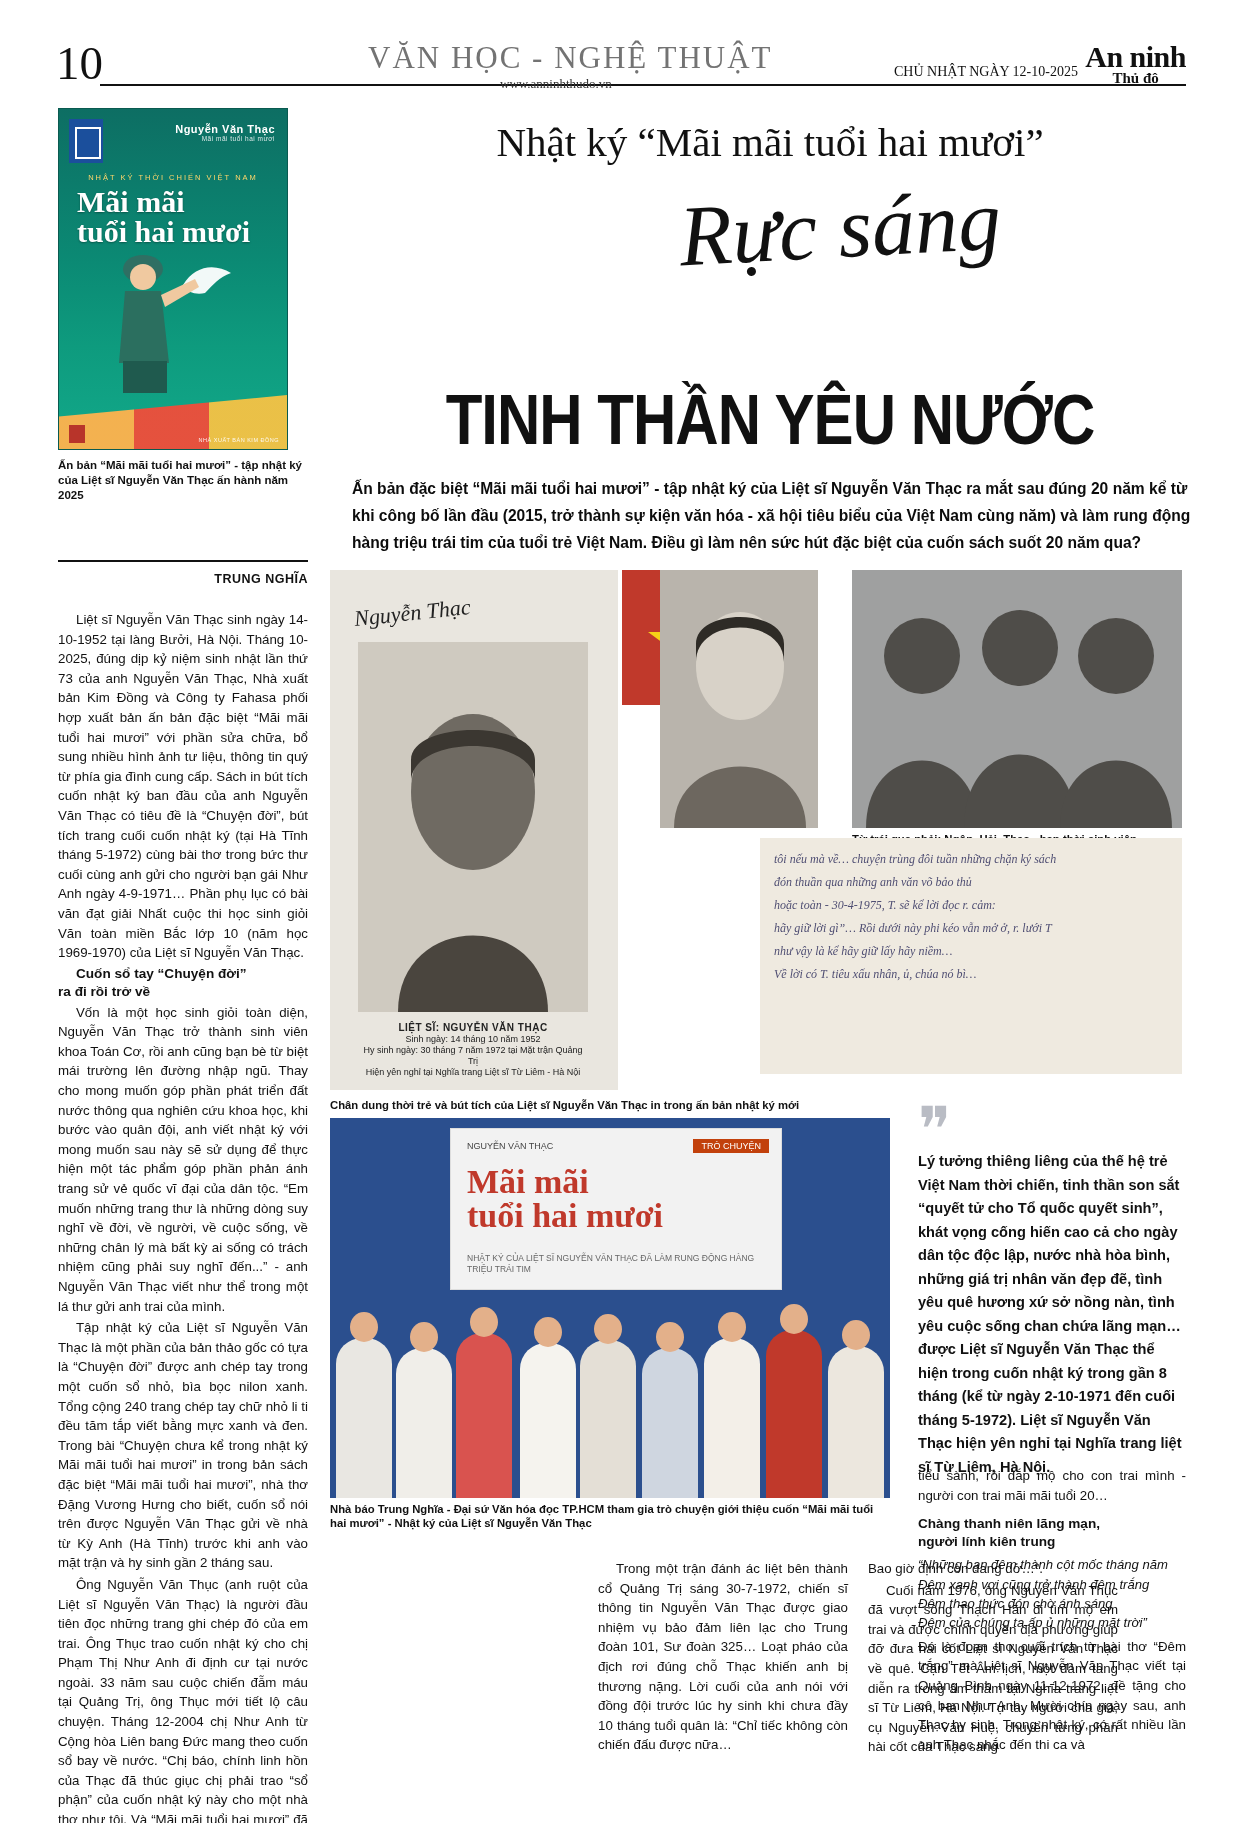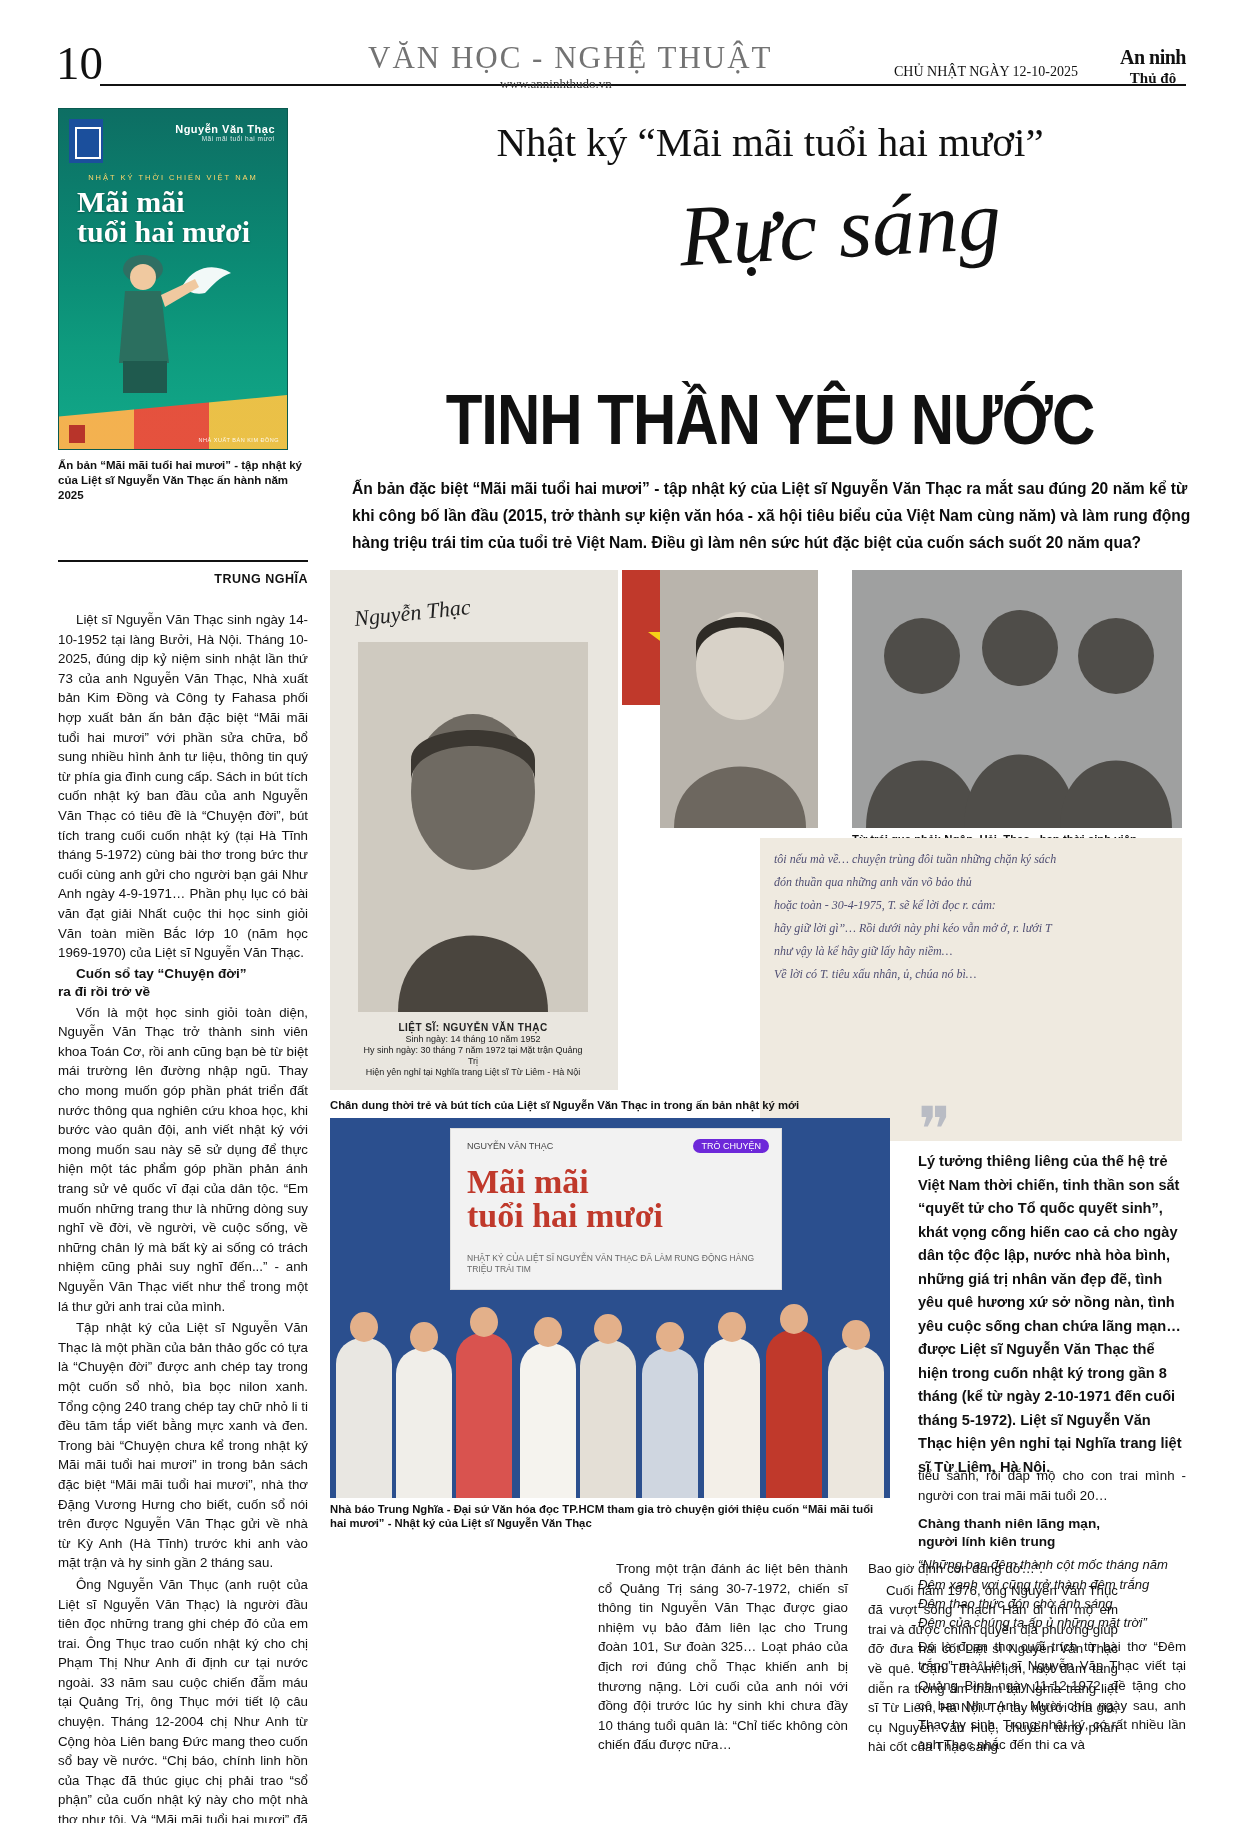--- a/index.html
+++ b/index.html
@@ -13,21 +13,21 @@
   }
   .page{position:relative;width:1241px;height:1823px;padding:0;box-sizing:border-box;}
 
   
   .masthead{position:absolute;left:56px;top:40px;width:1130px;height:58px;}
   .page-number{position:absolute;left:0;top:-4px;font-family:"Liberation Serif",serif;font-size:47px;font-weight:400;color:#111;letter-spacing:0;}
   .masthead-rule{position:absolute;left:44px;top:44px;width:1086px;height:2px;background:#111;}
   .section-title{position:absolute;left:300px;top:0px;font-family:"Liberation Serif",serif;font-size:31px;letter-spacing:2px;color:#737373;background:#fff;padding:0 12px;}
   .masthead-date{position:absolute;left:830px;top:24px;font-family:"Liberation Serif",serif;font-size:14px;color:#111;background:#fff;padding:0 8px;}
   .brand{position:absolute;right:0;top:4px;text-align:right;}
-  .brand-main{font-family:"Liberation Serif",serif;font-weight:700;font-size:20px;line-height:26px;letter-spacing:-0.5px;}
+  .brand-main{font-family:"Liberation Serif",serif;font-weight:700;font-size:30px;line-height:26px;letter-spacing:-0.5px;}
   .brand-sub{font-family:"Liberation Serif",serif;font-weight:700;font-size:15px;line-height:16px;text-align:center;}
   .website{position:absolute;left:500px;top:76px;font-size:13px;color:#333;font-family:"Liberation Serif",serif;}
 
   
   .cover-wrap{position:absolute;left:58px;top:108px;width:228px;}
   .cover{width:228px;height:340px;background:linear-gradient(180deg,#0d6e63 0%,#0b8a74 45%,#0e9b7e 70%,#12a98a 100%);position:relative;overflow:hidden;border:1px solid #0a5a50;}
   .cover .badge{position:absolute;left:10px;top:10px;width:34px;height:44px;background:#1b4f9c;}
   .cover .badge:after{content:"";position:absolute;left:6px;top:8px;width:22px;height:28px;border:2px solid #fff;}
   .cover .author{position:absolute;right:12px;top:14px;color:#fff;font-size:11px;font-weight:700;text-align:right;letter-spacing:.5px;}
   .cover .author small{display:block;font-size:6.5px;font-weight:400;opacity:.85;}
@@ -57,40 +57,40 @@
   #col1{left:58px;top:596px;width:250px;}
   #col3{left:598px;top:1545px;width:250px;}
   #col4{left:868px;top:1545px;width:250px;}
 
   
   .photo{position:absolute;background:#cfcfcf;overflow:hidden;}
   .ph-main{left:330px;top:570px;width:288px;height:520px;background:#e9e6df;}
   .ph-flag{left:622px;top:570px;width:128px;height:135px;background:#c0392b;}
   .ph-portrait2{left:660px;top:570px;width:158px;height:258px;}
   .ph-trio{left:852px;top:570px;width:330px;height:258px;}
-  .ph-letter{left:760px;top:838px;width:422px;height:303px;background:#efeae0;}
+  .ph-letter{left:760px;top:838px;width:422px;height:236px;background:#efeae0;}
 
   .caption{position:absolute;font-size:11.3px;font-weight:700;color:#111;line-height:14px;}
   .cap-trio{left:852px;top:832px;width:330px;}
   .cap-main{left:330px;top:1098px;width:600px;}
   .cap-event{left:330px;top:1502px;width:560px;}
 
   
   .sign{position:absolute;left:24px;top:30px;font-family:"Liberation Serif",serif;font-style:italic;font-size:22px;color:#222;transform:rotate(-6deg);}
   .inner-portrait{position:absolute;left:28px;top:72px;width:230px;height:370px;background:linear-gradient(180deg,#dad6cd,#bdb8ae);}
   .plate{position:absolute;left:28px;top:452px;width:230px;text-align:center;font-size:9px;line-height:11px;color:#222;}
   .plate b{font-size:10px;letter-spacing:.5px;}
   .handwriting{position:absolute;left:0;top:0;right:0;bottom:0;padding:10px 14px;font-family:"Liberation Serif",serif;font-style:italic;font-size:12px;line-height:23px;color:#2b2b5a;opacity:.82;}
 
   
   .ph-event{left:330px;top:1118px;width:560px;height:380px;background:#2b4f8e;}
   .banner{position:absolute;left:120px;top:10px;width:330px;height:160px;background:#f2f2f2;border:1px solid #ddd;}
   .banner .bt{position:absolute;left:16px;top:36px;font-family:"Liberation Serif",serif;font-size:34px;font-weight:700;color:#c0392b;line-height:34px;}
   .banner .sm{position:absolute;left:16px;top:12px;font-size:9px;color:#444;}
-  .banner .chip{position:absolute;right:12px;top:10px;background:#6d28d9;color:#fff;font-size:9px;padding:2px 8px;border-radius:7px;}
+  .banner .chip{position:absolute;right:12px;top:10px;background:#c2410c;color:#fff;font-size:9px;padding:2px 8px;border-radius:0;}
   .banner .line{position:absolute;left:16px;right:16px;bottom:14px;font-size:8.5px;color:#666;line-height:11px;}
   .crowd{position:absolute;left:0;right:0;bottom:0;height:215px;}
   .person{position:absolute;bottom:0;width:56px;height:150px;border-radius:26px 26px 0 0;}
   .head{position:absolute;top:-26px;left:50%;transform:translateX(-50%);width:28px;height:30px;border-radius:50%;background:#e3b08a;}
 
   
   .pullquote{position:absolute;left:918px;top:1110px;width:268px;}
   .pq-mark{font-family:"Liberation Serif",serif;font-size:62px;line-height:40px;color:#b9bcc4;}
   .pq-text{font-size:14.6px;font-weight:700;line-height:23.5px;color:#111;margin-top:0;text-align:left;}
   .pq-tail{position:absolute;left:918px;top:1466px;width:268px;font-size:13.3px;line-height:19.6px;text-align:justify;}

